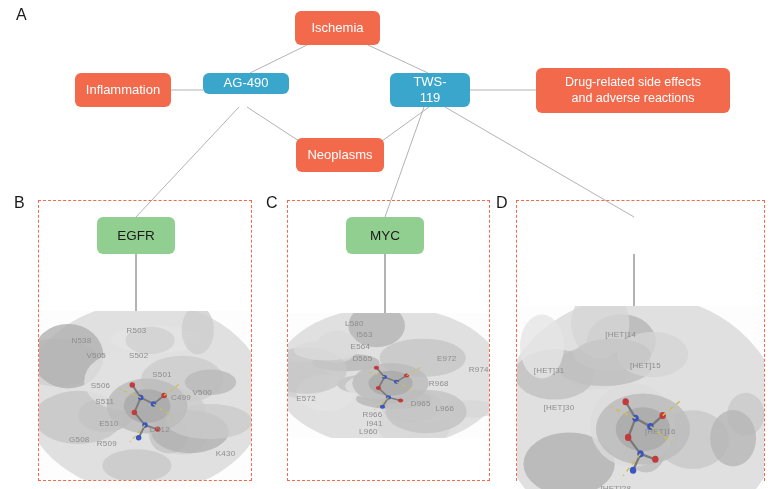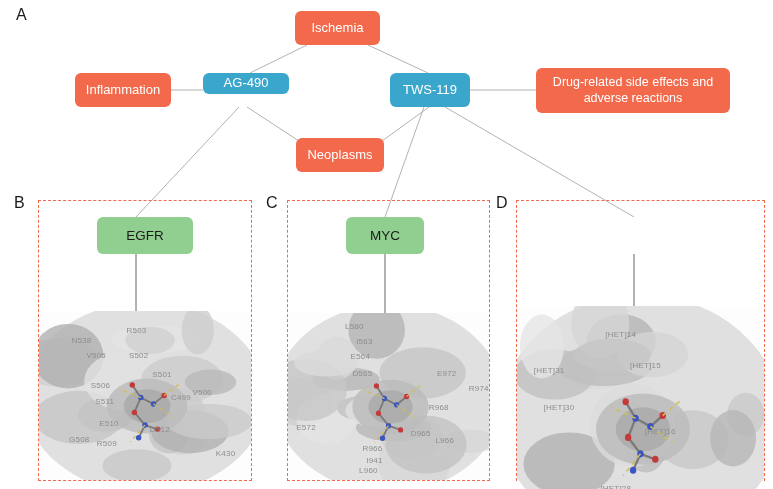--- a/index.html
+++ b/index.html
@@ -4,21 +4,21 @@
 <style>
   html,body{margin:0;padding:0;background:#fff;}
   .figure{position:relative;width:773px;height:489px;background:#fff;
           font-family:"Liberation Sans",sans-serif;overflow:hidden;}
   .edges{position:absolute;left:0;top:0;width:773px;height:489px;}
   .edge-line{stroke:var(--edge,#b3b3b3);stroke-width:1;}
   .stem-line{stroke:var(--stem,#666666);stroke-width:1;}
   .panel-letter{position:absolute;font-size:16px;color:#1a1a1a;}
   .node{position:absolute;border-radius:6px;color:#fff;display:flex;align-items:center;
         justify-content:center;text-align:center;font-size:13px;line-height:1.25;
-        box-sizing:border-box;padding:2px 12px;}
+        box-sizing:border-box;padding:2px 20px;}
   .node.disease{background:var(--disease,#f2694b);}
   .node.drug{background:var(--drug,#3ba6cb);}
   .node.small-text{font-size:12.5px;}
   .panel-box{position:absolute;border:1px dashed var(--panel_border,#f2694b);box-sizing:border-box;background:transparent;}
   .gene-box{position:absolute;background:var(--gene,#90cf90);border-radius:6px;color:#1b1b1b;
             display:flex;align-items:center;justify-content:center;font-size:13.5px;}
   .molecule{position:absolute;}
   .molecule svg{position:absolute;left:0;top:0;width:100%;height:100%;}
   .res{position:absolute;font-size:8px;color:#8d8d8d;transform:translate(-50%,-50%);
        white-space:nowrap;letter-spacing:0.2px;}
@@ -52,21 +52,21 @@
   <div class="node disease" style="left:75px;top:73px;width:96px;height:34px">Inflammation</div>
   <div class="node drug" style="left:203px;top:73px;width:86px;height:21px">AG-490</div>
   <div class="node drug" style="left:390px;top:73px;width:80px;height:34px">TWS-119</div>
   <div class="node disease small-text" style="left:536px;top:68px;width:194px;height:45px">Drug-related side effects and adverse reactions</div>
   <div class="node disease" style="left:296px;top:138px;width:88px;height:34px">Neoplasms</div>
 
   <div class="panel-box" style="left:38px;top:200px;width:214px;height:281px"></div>
   <div class="panel-box" style="left:287px;top:200px;width:203px;height:281px"></div>
   <div class="panel-box" style="left:516px;top:200px;width:249px;height:281px"></div>
 
-  <div class="gene-box" style="left:97px;top:217px;width:96px;height:37px">EGFR</div>
+  <div class="gene-box" style="left:97px;top:217px;width:78px;height:37px">EGFR</div>
   <div class="gene-box" style="left:346px;top:217px;width:78px;height:37px">MYC</div>
 
   <div class="molecule" style="left:39px;top:311px;width:212px;height:169px">
     <svg class="mol" viewBox="0 0 100 80" preserveAspectRatio="none">
         <rect width="100" height="80" fill="#fdfdfd"></rect>
         <ellipse cx="50" cy="41" rx="57" ry="45" fill="#e0e0e0"></ellipse>
         <ellipse cx="8.8" cy="24.4" rx="19.7" ry="11.4" fill="rgb(208,208,208)" opacity="0.8"></ellipse>
         <ellipse cx="60.6" cy="46.4" rx="17.6" ry="10.4" fill="rgb(204,204,204)" opacity="0.8"></ellipse>
         <ellipse cx="55.2" cy="13.4" rx="21.3" ry="6.5" fill="rgb(228,228,228)" opacity="0.8"></ellipse>
         <ellipse cx="13.7" cy="21.4" rx="16.7" ry="15.3" fill="rgb(176,176,176)" opacity="0.8"></ellipse>
@@ -110,21 +110,21 @@
       <span class="res" style="left: 67%; top: 51%;">C499</span>
       <span class="res" style="left: 77%; top: 48%;">V500</span>
       <span class="res" style="left: 29%; top: 44%;">S506</span>
       <span class="res" style="left: 31%; top: 53%;">S511</span>
       <span class="res" style="left: 33%; top: 66%;">E510</span>
       <span class="res" style="left: 57%; top: 70%;">D512</span>
       <span class="res" style="left: 19%; top: 76%;">G508</span>
       <span class="res" style="left: 32%; top: 78%;">R509</span>
       <span class="res" style="left: 88%; top: 84%;">K430</span>
     </div>
-  <div class="molecule" style="left:288px;top:313px;width:201px;height:167px">
+  <div class="molecule" style="left:288px;top:313px;width:201px;height:125px">
     <svg class="mol" viewBox="0 0 100 80" preserveAspectRatio="none">
         <rect width="100" height="80" fill="#fdfdfd"></rect>
         <ellipse cx="50" cy="41" rx="57" ry="45" fill="#e0e0e0"></ellipse>
         <ellipse cx="44.1" cy="8.1" rx="14.1" ry="13.8" fill="rgb(180,180,180)" opacity="0.8"></ellipse>
         <ellipse cx="6.3" cy="42.8" rx="15.2" ry="11.5" fill="rgb(206,206,206)" opacity="0.8"></ellipse>
         <ellipse cx="18.8" cy="51.1" rx="14.6" ry="11.9" fill="rgb(228,228,228)" opacity="0.8"></ellipse>
         <ellipse cx="37.0" cy="45.6" rx="12.5" ry="5.9" fill="rgb(193,193,193)" opacity="0.8"></ellipse>
         <ellipse cx="28.8" cy="31.6" rx="16.8" ry="5.6" fill="rgb(182,182,182)" opacity="0.8"></ellipse>
         <ellipse cx="24.4" cy="21.6" rx="10.2" ry="10.3" fill="rgb(217,217,217)" opacity="0.8"></ellipse>
         <ellipse cx="62.8" cy="71.9" rx="18.1" ry="14.7" fill="rgb(215,215,215)" opacity="0.8"></ellipse>

